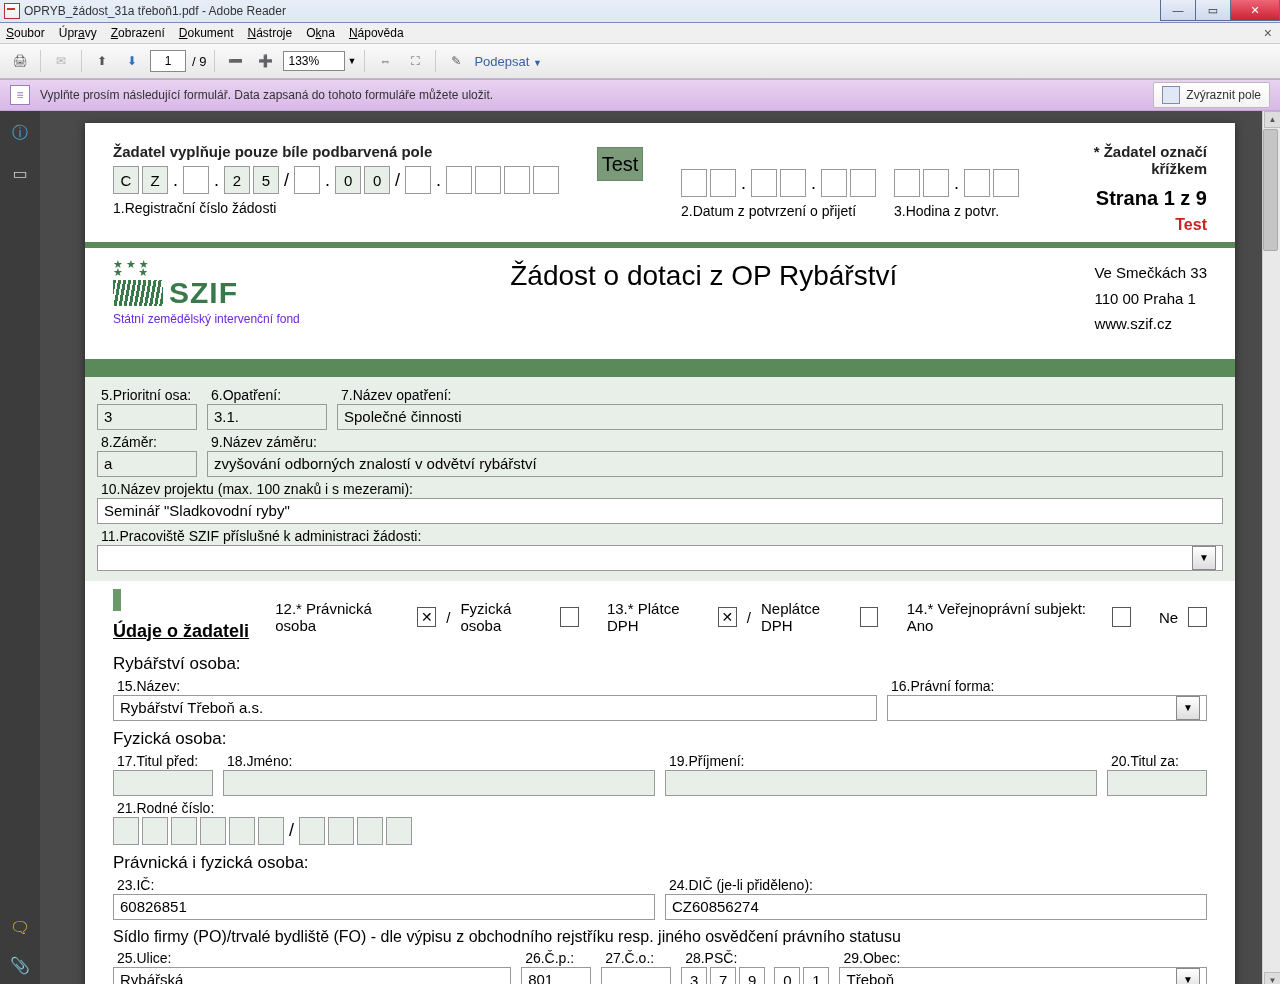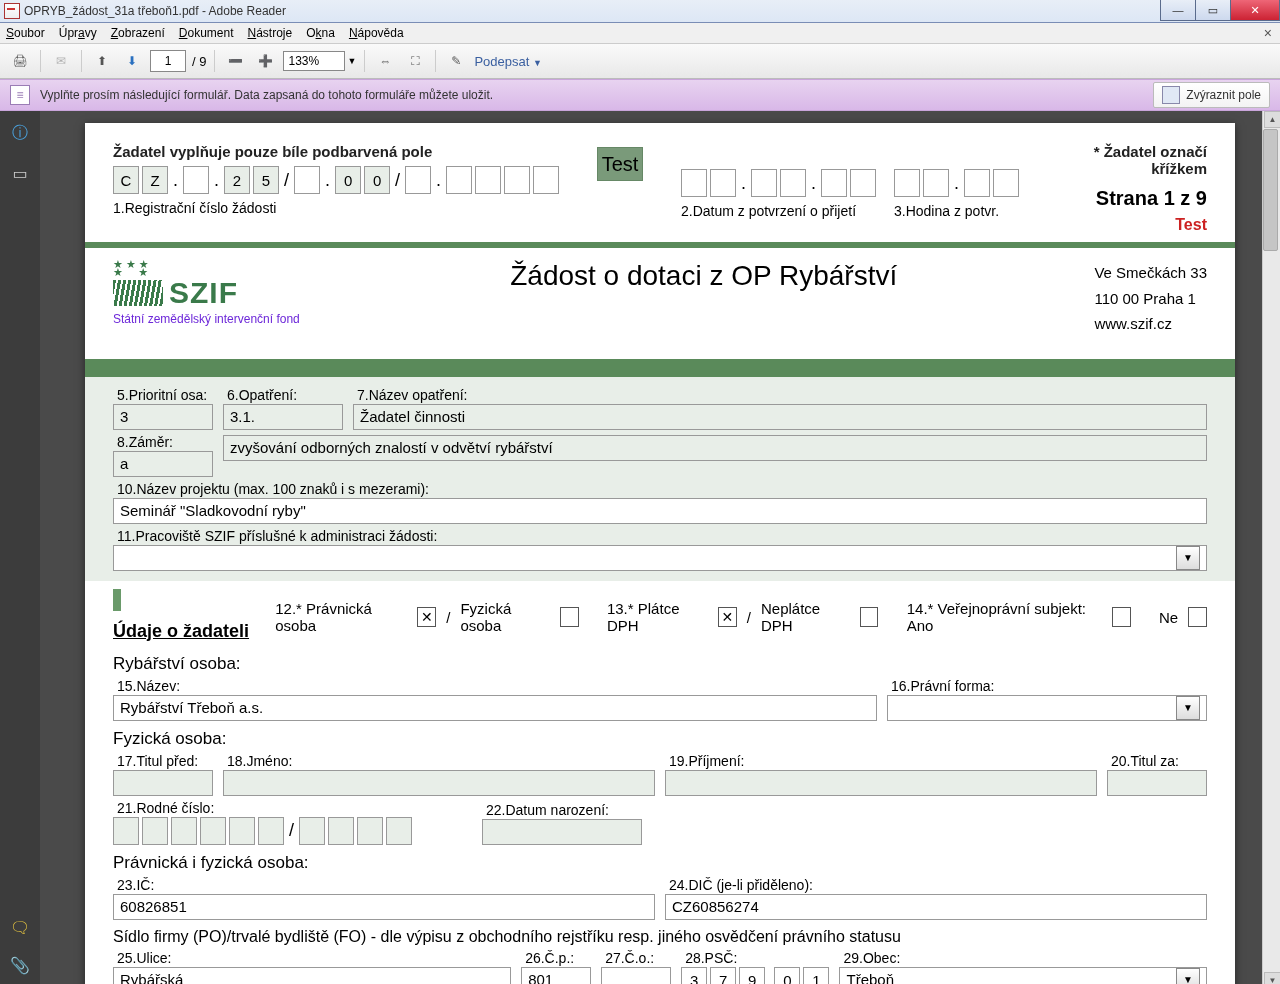--- a/index.html
+++ b/index.html
@@ -49,21 +49,21 @@
 .logo{width:200px}
 .logo .szif{font-size:30px;font-weight:bold;color:#3a7a4a;letter-spacing:1px;display:flex;align-items:center;gap:6px}
 .logo .stars{font-size:11px;color:#3a7a4a;line-height:8px}
 .logo .bars{display:inline-block;width:50px;height:26px;background:repeating-linear-gradient(100deg,#3a7a4a 0 3px,#fff 3px 5px)}
 .logo .sublogo{font-size:12px;color:#6d28d9;margin-top:2px}
 .org-center{flex:1;text-align:center}
 .org-center h1{font-size:28px;margin:0;font-weight:normal}
 .org-center h2{font-size:20px;margin:6px 0 0;font-weight:normal}
 .addr{font-size:15px;line-height:1.7}
 .greybar{background:#5a8a5a;height:18px;margin:10px -28px 0}
-.fields{background:#e8eee8;margin:0 -28px;padding:6px 28px 10px}
+.fields{background:#e8eee8;margin:0 -28px;padding:6px 12px 10px}
 .row{display:flex;gap:10px;margin-top:4px}
 .fld{display:flex;flex-direction:column}
 .fld label{font-size:14px;padding-left:4px}
 .fld .box{border:1px solid #999;background:#e8eee8;height:24px;display:flex;align-items:center;padding:0 6px;font-size:15px;margin-top:1px}
 .fld .box.w{background:#fff}
 .secthead{font-size:18px;font-weight:bold;text-decoration:underline;margin:10px 0 4px;display:inline-block}
 .greentab{background:#6a9a6a;display:inline-block;width:8px;height:22px;margin-right:6px;vertical-align:middle}
 .checks{display:flex;align-items:center;gap:10px;font-size:15px}
 .chk{width:18px;height:18px;border:1px solid #555;display:inline-flex;align-items:center;justify-content:center;font-size:14px;background:#fff}
 .sub2{font-size:17px;margin:8px 0 2px}
@@ -224,29 +224,30 @@
             <div class="fld" style="width:100px">
                 <label>5.Prioritní osa:</label>
                 <div class="box">3</div>
               </div>
             <div class="fld" style="width:120px">
                 <label>6.Opatření:</label>
                 <div class="box">3.1.</div>
               </div>
             <div class="fld" style="flex:1">
                 <label>7.Název opatření:</label>
-                <div class="box">Žadatel činnosti</div>
+                <div class="box">Společné činnosti</div>
               </div>
           </div>
           <div class="row">
             <div class="fld" style="width:100px">
                 <label>8.Záměr:</label>
                 <div class="box">a</div>
               </div>
             <div class="fld" style="flex:1">
+                <label>9.Název záměru:</label>
                 <div class="box">zvyšování odborných znalostí v odvětví rybářství</div>
               </div>
           </div>
           <div class="row">
             <div class="fld" style="flex:1">
                 <label>10.Název projektu (max. 100 znaků i s mezerami):</label>
                 <div class="box w">Seminář "Sladkovodní ryby"</div>
               </div>
           </div>
           <div class="row">
@@ -318,24 +319,20 @@
               <div class="cell"></div>
                 <div class="cell"></div>
                 <div class="cell"></div>
               <span class="dot">/</span>
               <div class="cell"></div>
                 <div class="cell"></div>
                 <div class="cell"></div>
                 <div class="cell"></div>
             </div>
           </div>
-          <div class="fld" style="width:160px;margin-left:60px">
-              <label>22.Datum narození:</label>
-              <div class="box"></div>
-            </div>
         </div>
 
         <div class="sub2">Právnická i fyzická osoba:</div>
         <div class="row">
           <div class="fld" style="flex:1">
               <label>23.IČ:</label>
               <div class="box w">60826851</div>
             </div>
           <div class="fld" style="flex:1">
               <label>24.DIČ (je-li přiděleno):</label>

